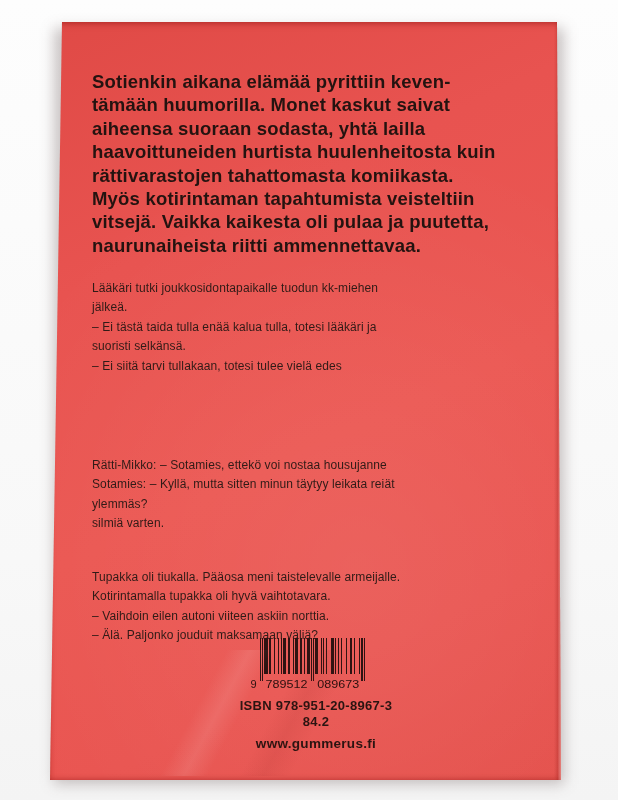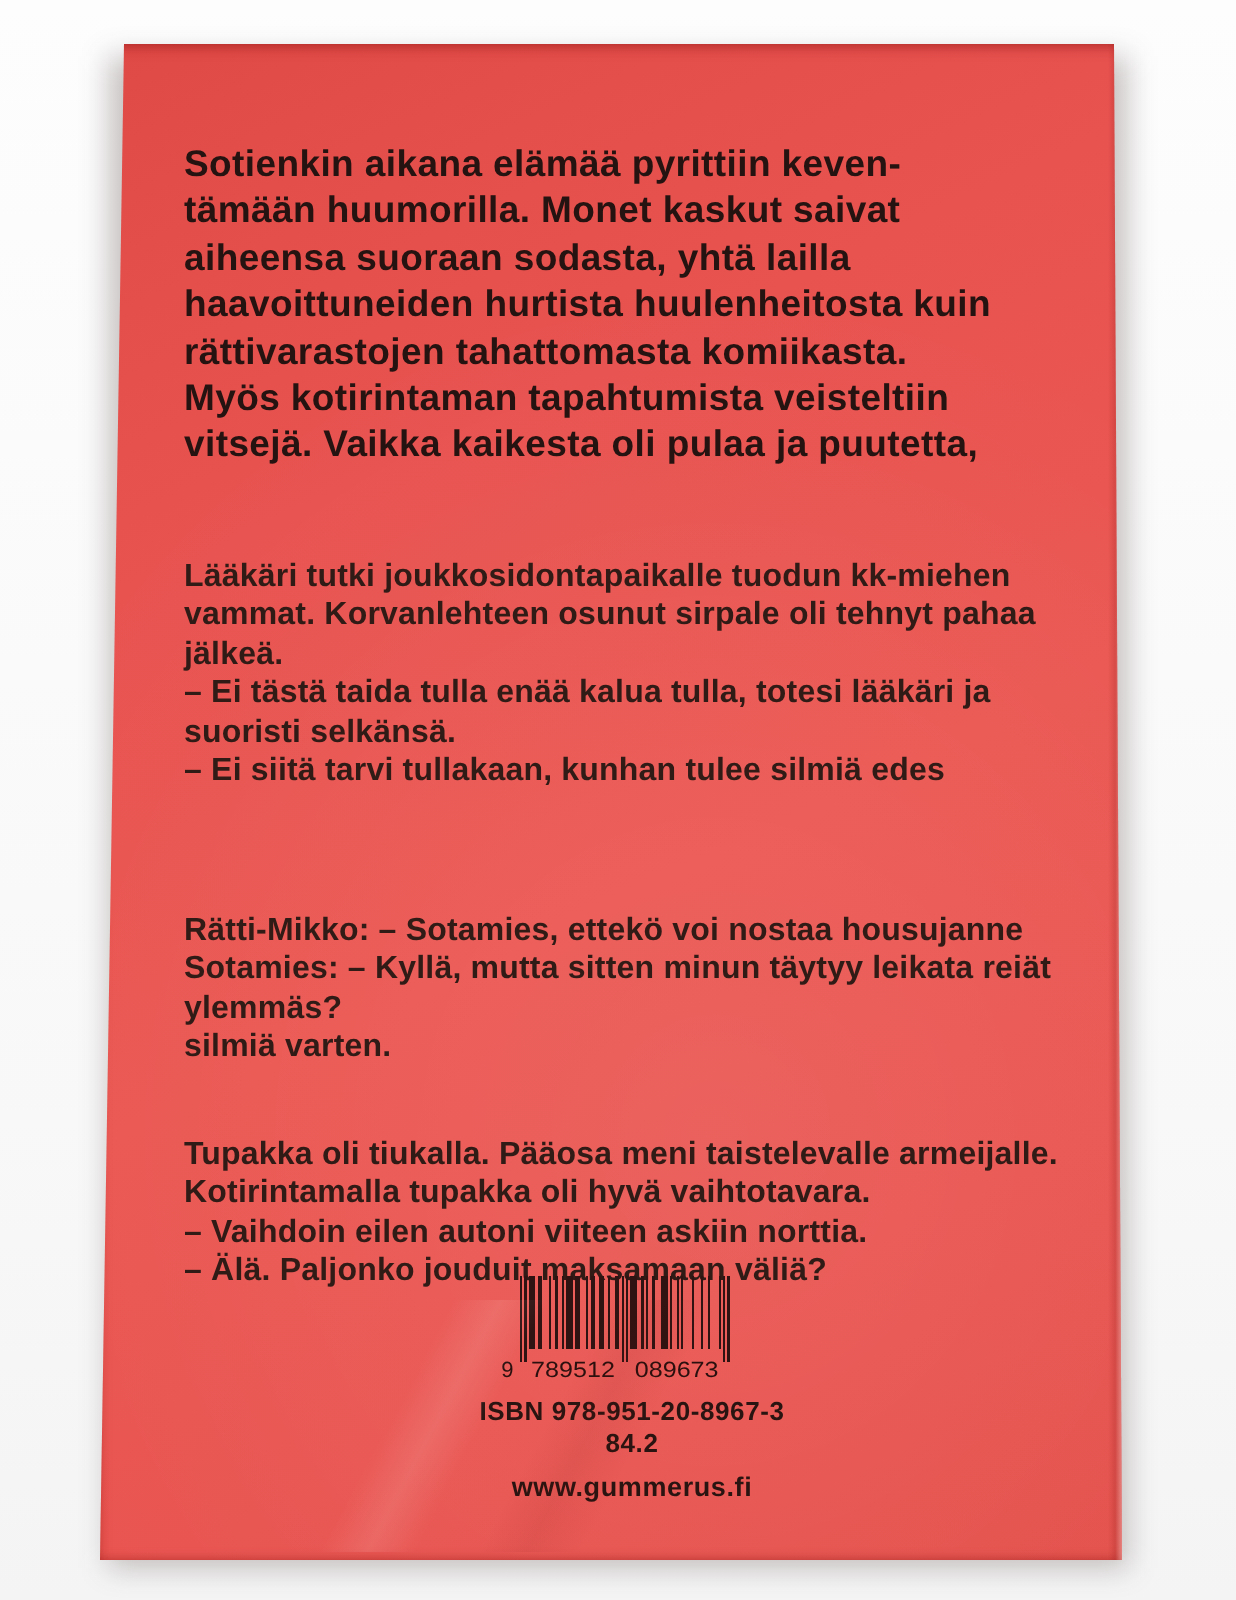--- a/index.html
+++ b/index.html
@@ -51,21 +51,21 @@
   }
   .para { position: absolute; left: 42px; }
   .para .line { white-space: nowrap; }
   .intro {
     top: 48px;
     font-size: 18.5px; font-weight: 700;
     line-height: 23.4px; letter-spacing: 0.2px;
     color: #241310;
   }
   .body-text {
-    font-size: 16px; font-weight: 700;
+    font-size: 12px; font-weight: 400;
     line-height: 19.4px; letter-spacing: 0.1px;
     color: #301b17;
   }
   .joke-doctor  { top: 257px; }
   .joke-trouser { top: 414px; margin-top: 20px; }
   .joke-tobacco { top: 514px; margin-top: 32px; }
   .barcode-svg { position: absolute; left: 199px; top: 616px; }
   .barcode-digits {
     font-family: "Liberation Sans", sans-serif;
     fill: #2a100e; font-size: 10px; font-weight: 400;
@@ -86,29 +86,29 @@
   <div class="book">
 
     <div class="para intro">
         <div class="line">Sotienkin aikana elämää pyrittiin keven-</div>
         <div class="line">tämään huumorilla. Monet kaskut saivat</div>
         <div class="line">aiheensa suoraan sodasta, yhtä lailla</div>
         <div class="line">haavoittuneiden hurtista huulenheitosta kuin</div>
         <div class="line">rättivarastojen tahattomasta komiikasta.</div>
         <div class="line">Myös kotirintaman tapahtumista veisteltiin</div>
         <div class="line">vitsejä. Vaikka kaikesta oli pulaa ja puutetta,</div>
+        <div class="line">naurunaiheista riitti ammennettavaa.</div>
       </div>
 
     <div class="para body-text joke-doctor">
         <div class="line">Lääkäri tutki joukkosidontapaikalle tuodun kk-miehen</div>
-        <div class="line">vammat. Korvanlehteen osunut sirpale oli tehnyt pahaa</div>
         <div class="line">jälkeä.</div>
         <div class="line">– Ei tästä taida tulla enää kalua tulla, totesi lääkäri ja</div>
         <div class="line">suoristi selkänsä.</div>
-        <div class="line">– Ei siitä tarvi tullakaan, kunhan tulee silmiä edes</div>
+        <div class="line">– Ei siitä tarvi tullakaan, totesi tulee vielä edes</div>
       </div>
 
     <div class="para body-text joke-trouser">
         <div class="line">Rätti-Mikko: – Sotamies, ettekö voi nostaa housujanne</div>
         <div class="line">Sotamies: – Kyllä, mutta sitten minun täytyy leikata reiät</div>
         <div class="line">ylemmäs?</div>
         <div class="line">silmiä varten.</div>
       </div>
 
     <div class="para body-text joke-tobacco">

